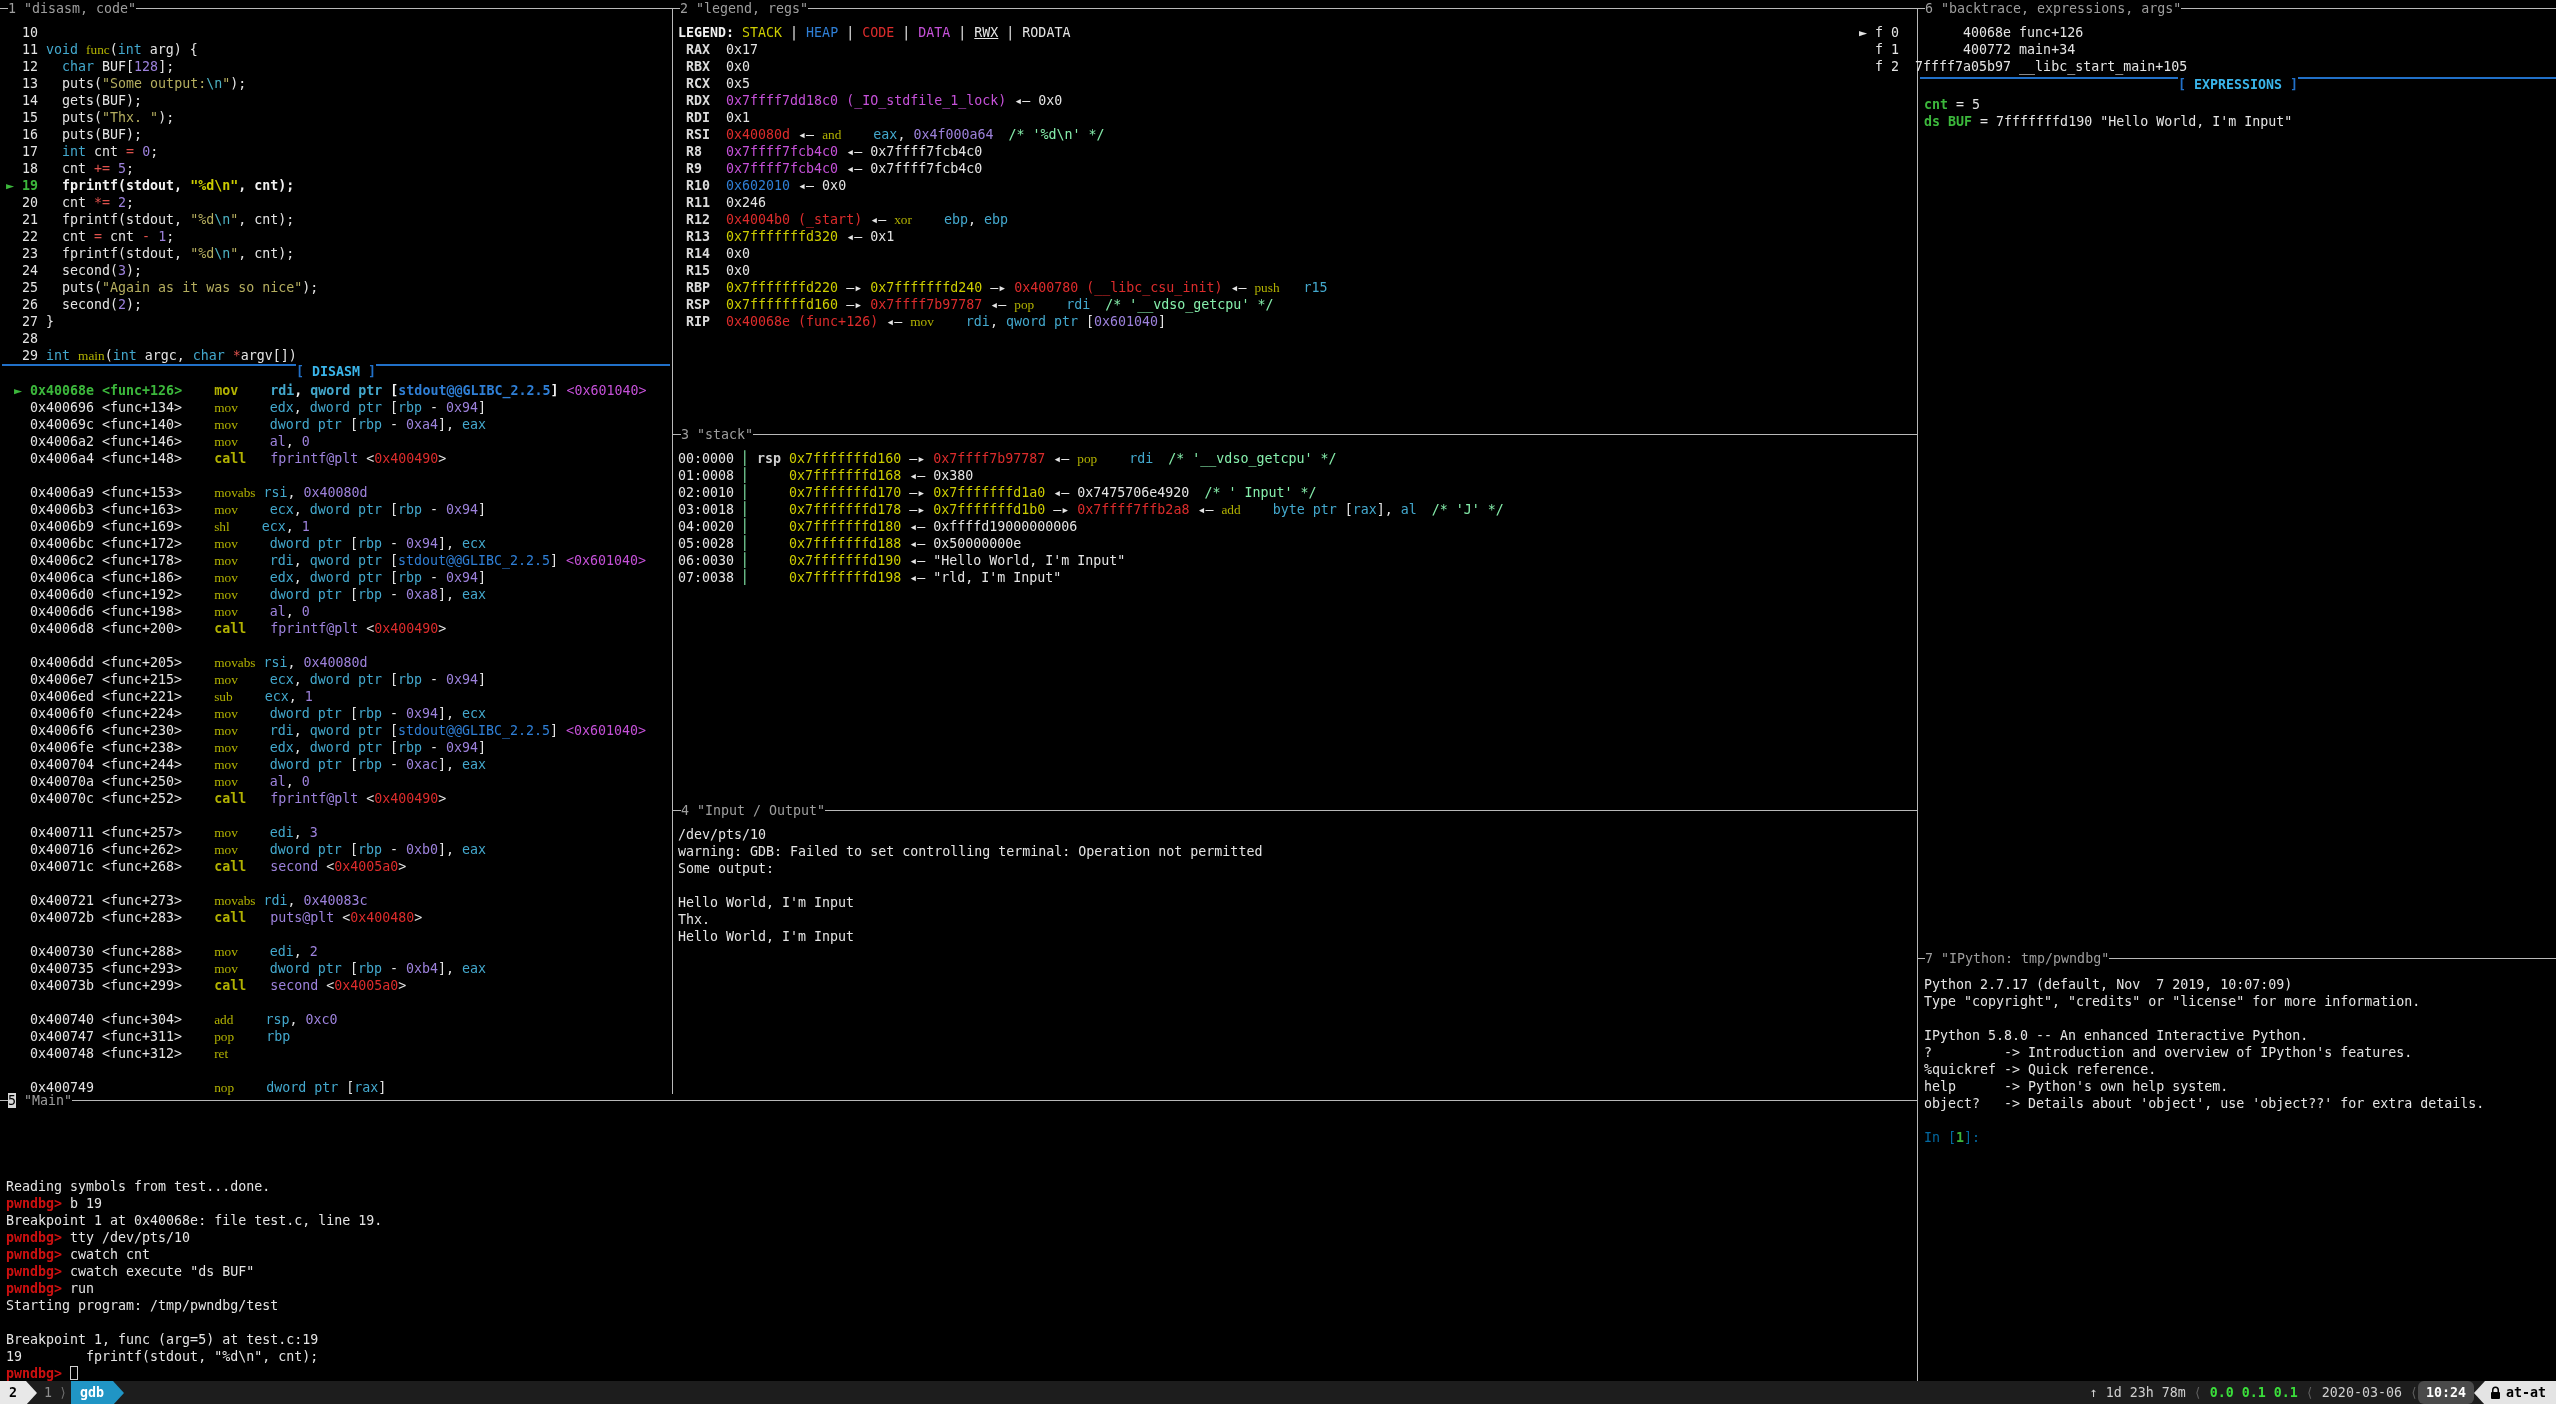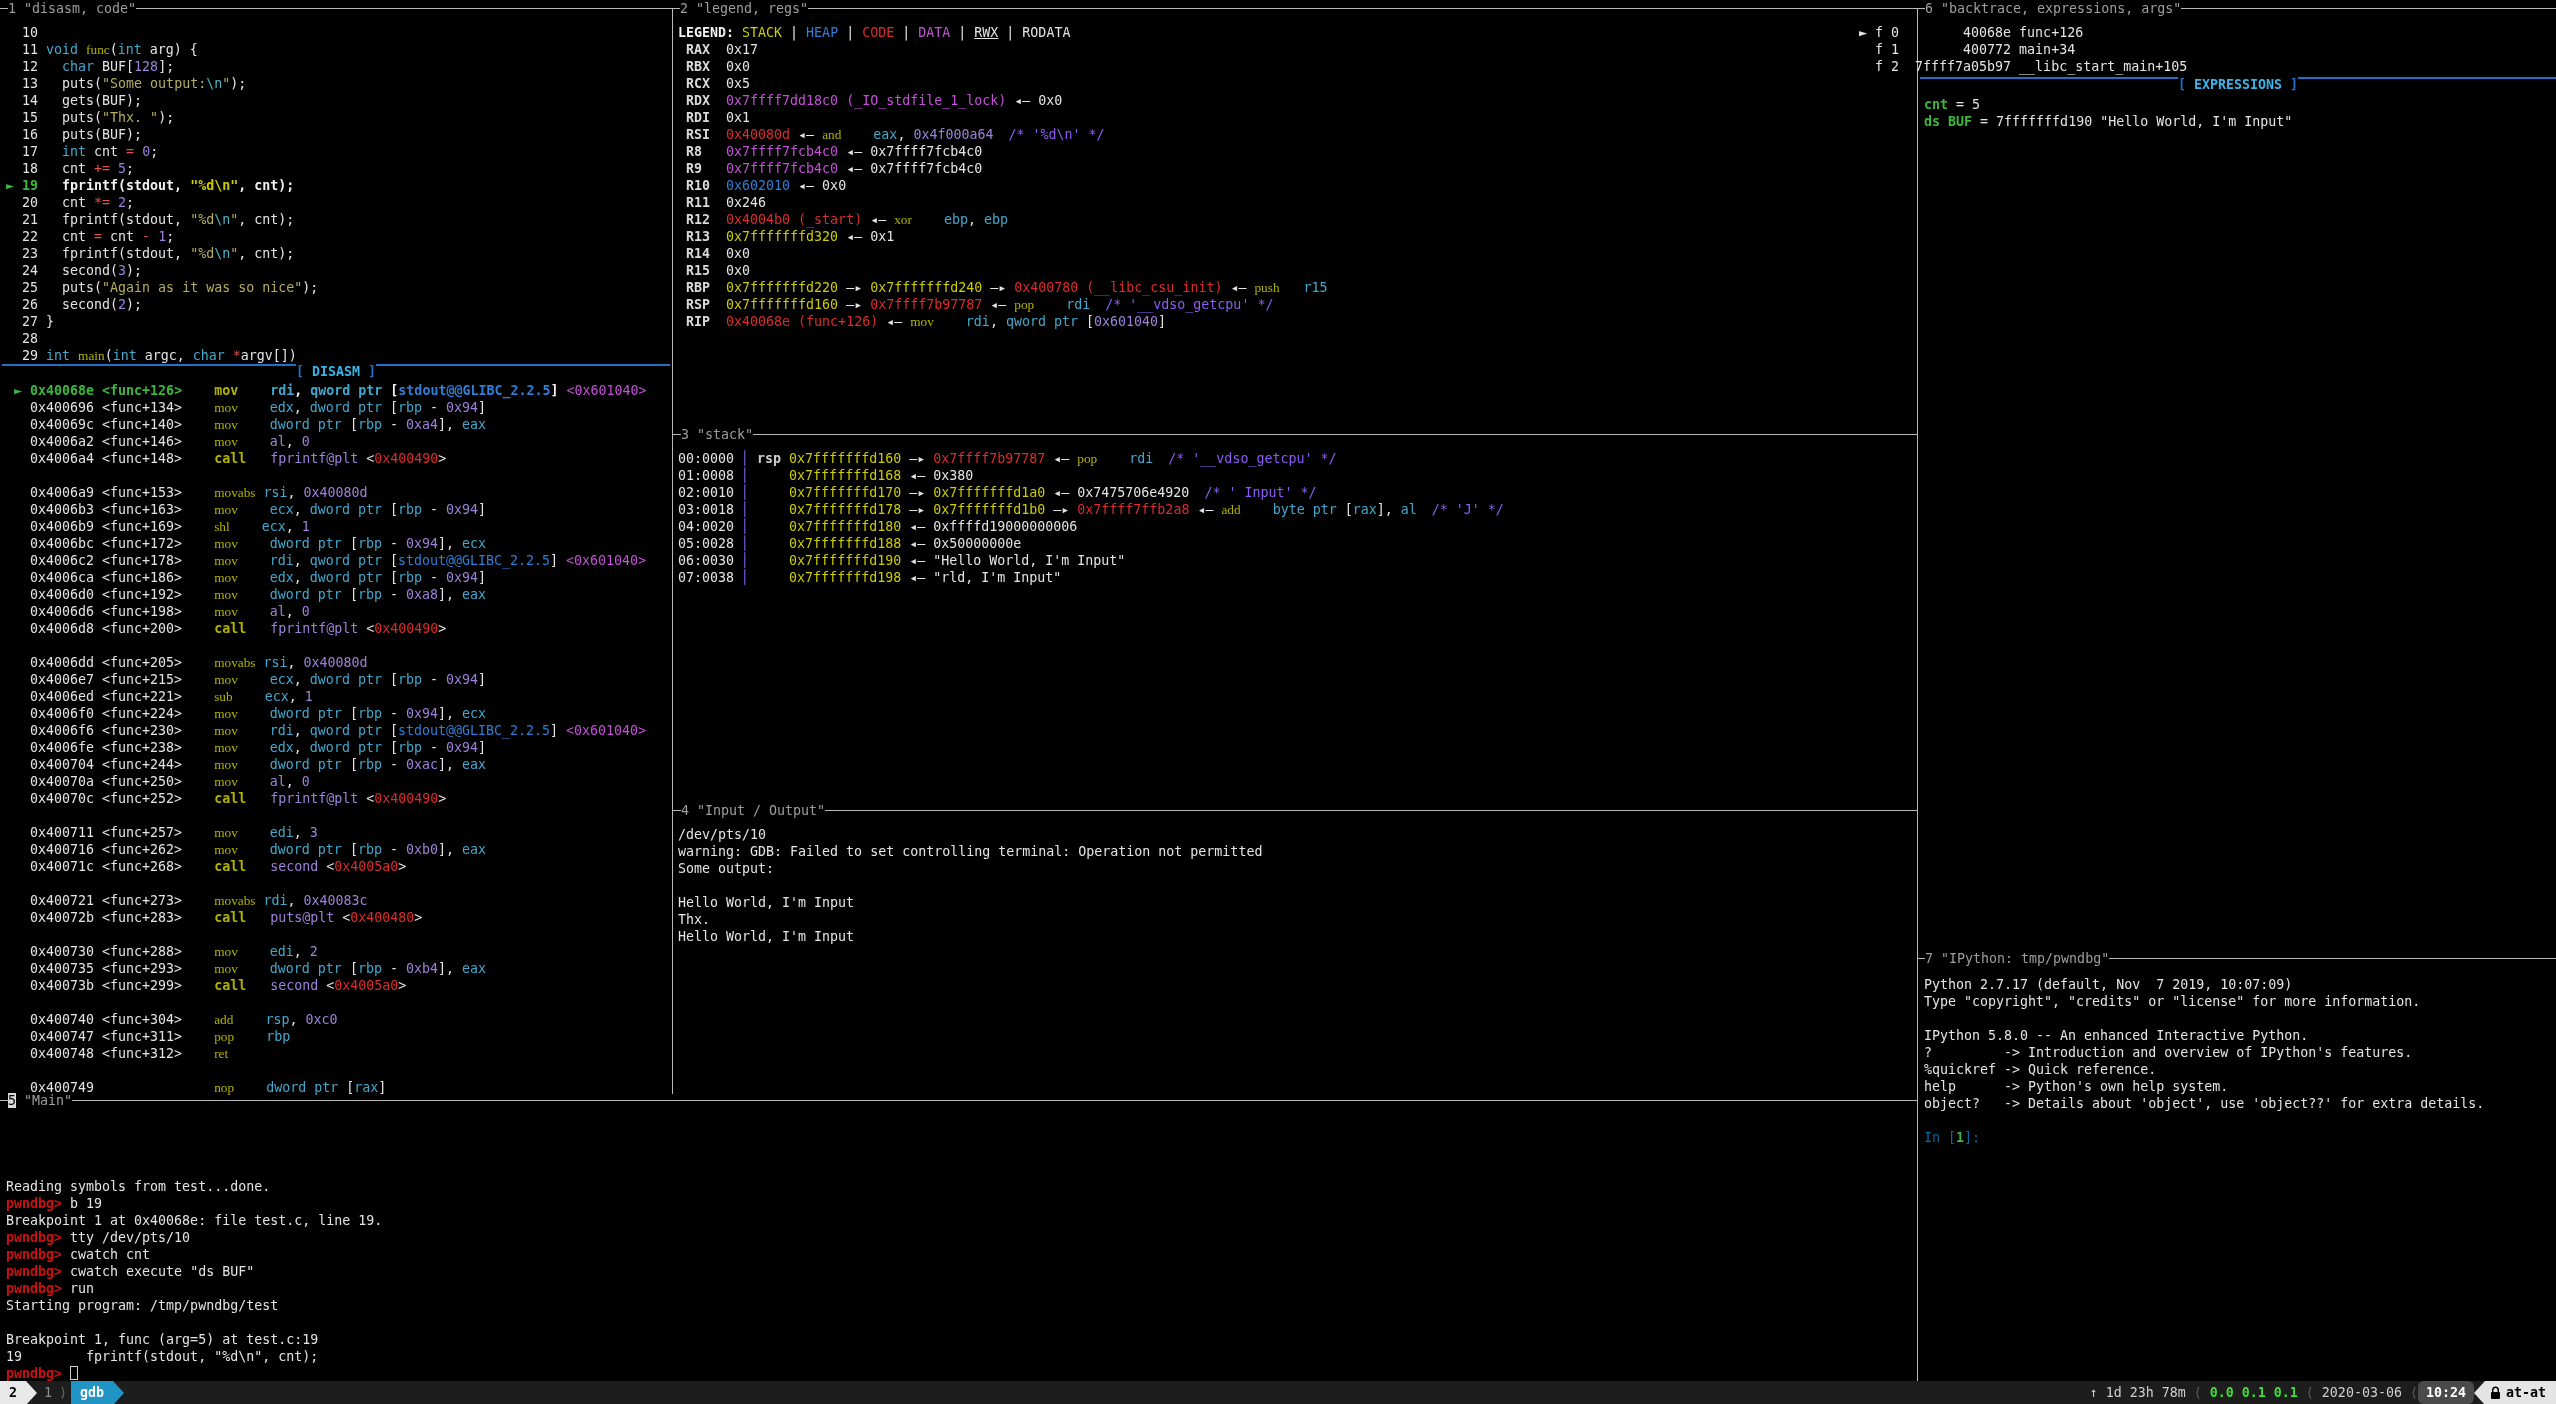--- a/index.html
+++ b/index.html
@@ -7,21 +7,21 @@
   body {
     position:relative; width:2556px; height:1404px; overflow:hidden;
     font-family:"DejaVu Sans Mono", monospace; font-size:13.3px;
   }
   .pane { position:absolute; white-space:pre; }
   .tl { height:17px; line-height:17px; white-space:pre; }
 
   
   .w   { color:#e4e4e4; }
   .wb  { color:#f2f2f2; font-weight:bold; }
-  .g   { color:#8b5cf6;padding-left:7px; }
+  .g   { color:#86efac;padding-left:7px; }
   .gb  { color:#cfcfcf; font-weight:bold; }
   .rn  { color:#dadada; font-weight:bold; }
   .grn { color:#0369a1; }
   .grnb{ color:#3cb83c; font-weight:bold; }
   .yel { color:#cdcd00; }
   .yelb{ color:#cdcd00; font-weight:bold; }
   .red { color:#dd2c2c; }
   .redb{ color:#cc1010; font-weight:bold; }
   .op  { color:#e0524d; }
   .mag { color:#c651d9; }

